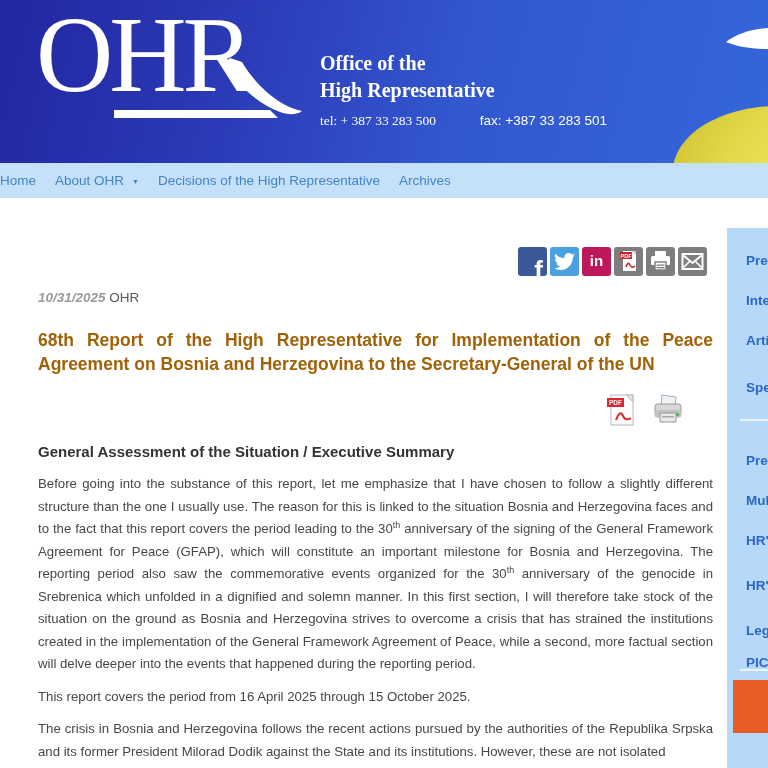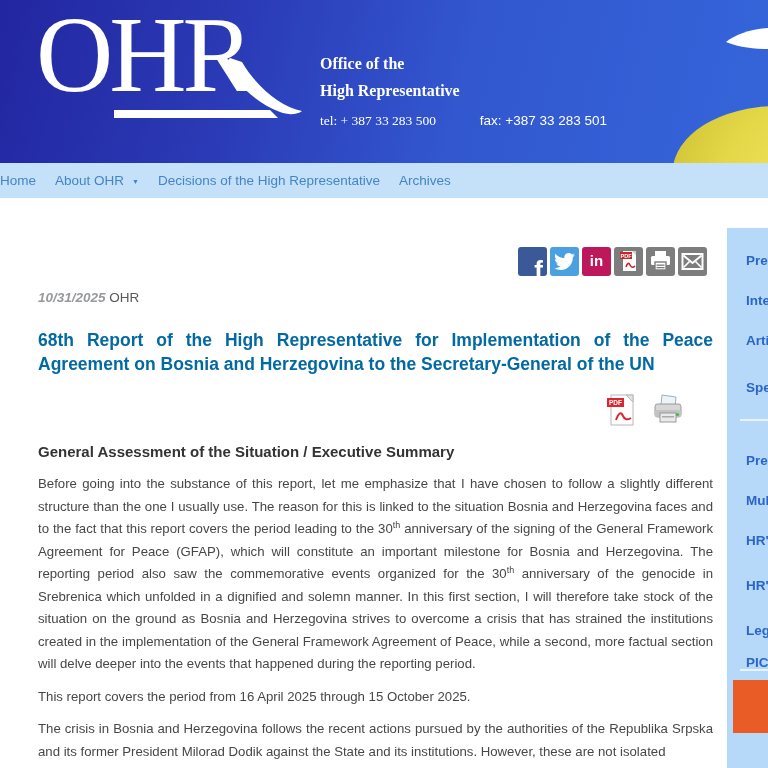--- a/index.html
+++ b/index.html
@@ -12,21 +12,21 @@
     position:absolute;left:0;top:0;width:768px;height:163px;overflow:hidden;
     background:linear-gradient(104deg,#2226a0 0%,#2b3ab6 30%,#3257cf 60%,#3565da 100%);
   }
   .ohr-logo{
     position:absolute;left:36px;top:-4px;color:#ffffff;
     font-family:"Liberation Serif",serif;font-size:107px;line-height:118px;
     letter-spacing:-4px;font-weight:normal;cursor:pointer;
   }
   .logo-swoosh{position:absolute;left:110px;top:58px;}
   .org-block{position:absolute;left:320px;top:50px;color:#ffffff;}
-  .org-line{font-family:"Liberation Serif",serif;font-weight:bold;font-size:16px;line-height:27px;}
+  .org-line{font-family:"Liberation Serif",serif;font-weight:bold;font-size:20px;line-height:27px;}
   .contact-line{margin-top:9px;font-size:13.5px;letter-spacing:0;}
   .contact-line span{display:inline-block;}
   .contact-tel{margin-right:40px;font-family:Liberation Serif, serif;}
   .wing-graphic{position:absolute;right:0;top:27px;}
   .yellow-graphic{
     position:absolute;left:673px;top:106px;width:210px;height:130px;border-radius:50%;
     background:radial-gradient(circle at 65% 65%, #f2e65e 0%, #e4d748 55%, #cdc032 100%);
   }
   
   .main-nav{
@@ -43,21 +43,21 @@
   .share-btn.facebook{background:#3b5998;}
   .share-btn.twitter{background:#4aa0e0;}
   .share-btn.linkedin{background:#be185d;}
   .share-btn.pdf,.share-btn.print,.share-btn.email{background:#7d7d7d;}
   .fb-f{position:absolute;right:4px;bottom:-7px;color:#fff;font-weight:bold;font-size:26px;line-height:26px;}
   .li-in{position:absolute;left:0;right:0;top:5px;text-align:center;color:#fff;font-weight:bold;font-size:15px;}
   .date-row{margin-top:13px;font-size:13.5px;}
   .date-text{color:#97999c;font-weight:bold;font-style:italic;}
   .source-text{color:#58595b;}
   .article-title{
-    margin:24px 0 0 0;font-size:17.5px;line-height:23.5px;color:#0369a1;
+    margin:24px 0 0 0;font-size:17.5px;line-height:23.5px;color:#a16207;
     font-weight:bold;text-align:justify;
   }
   .doc-actions{margin-top:17px;height:34px;display:flex;justify-content:flex-end;gap:13px;padding-right:30px;}
   .doc-action{width:32px;height:34px;cursor:pointer;}
   .section-heading{margin:16px 0 0 0;font-size:15px;color:#333333;font-weight:bold;}
   .article-body{margin-top:13px;}
   .article-body p{
     margin:0 0 10px 0;font-size:13.2px;line-height:22.5px;color:#474747;
     text-align:justify;
   }

